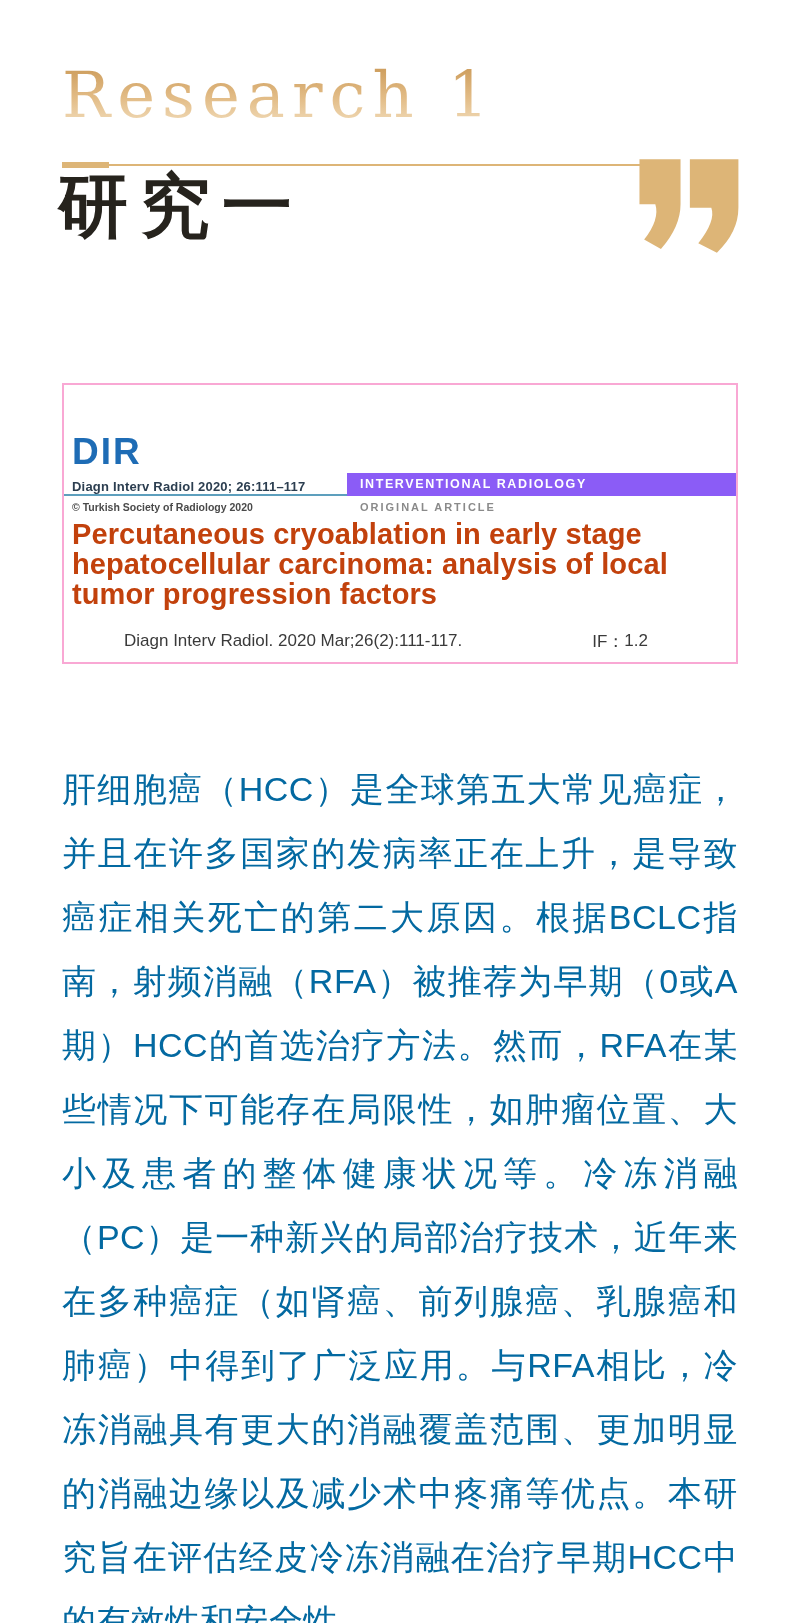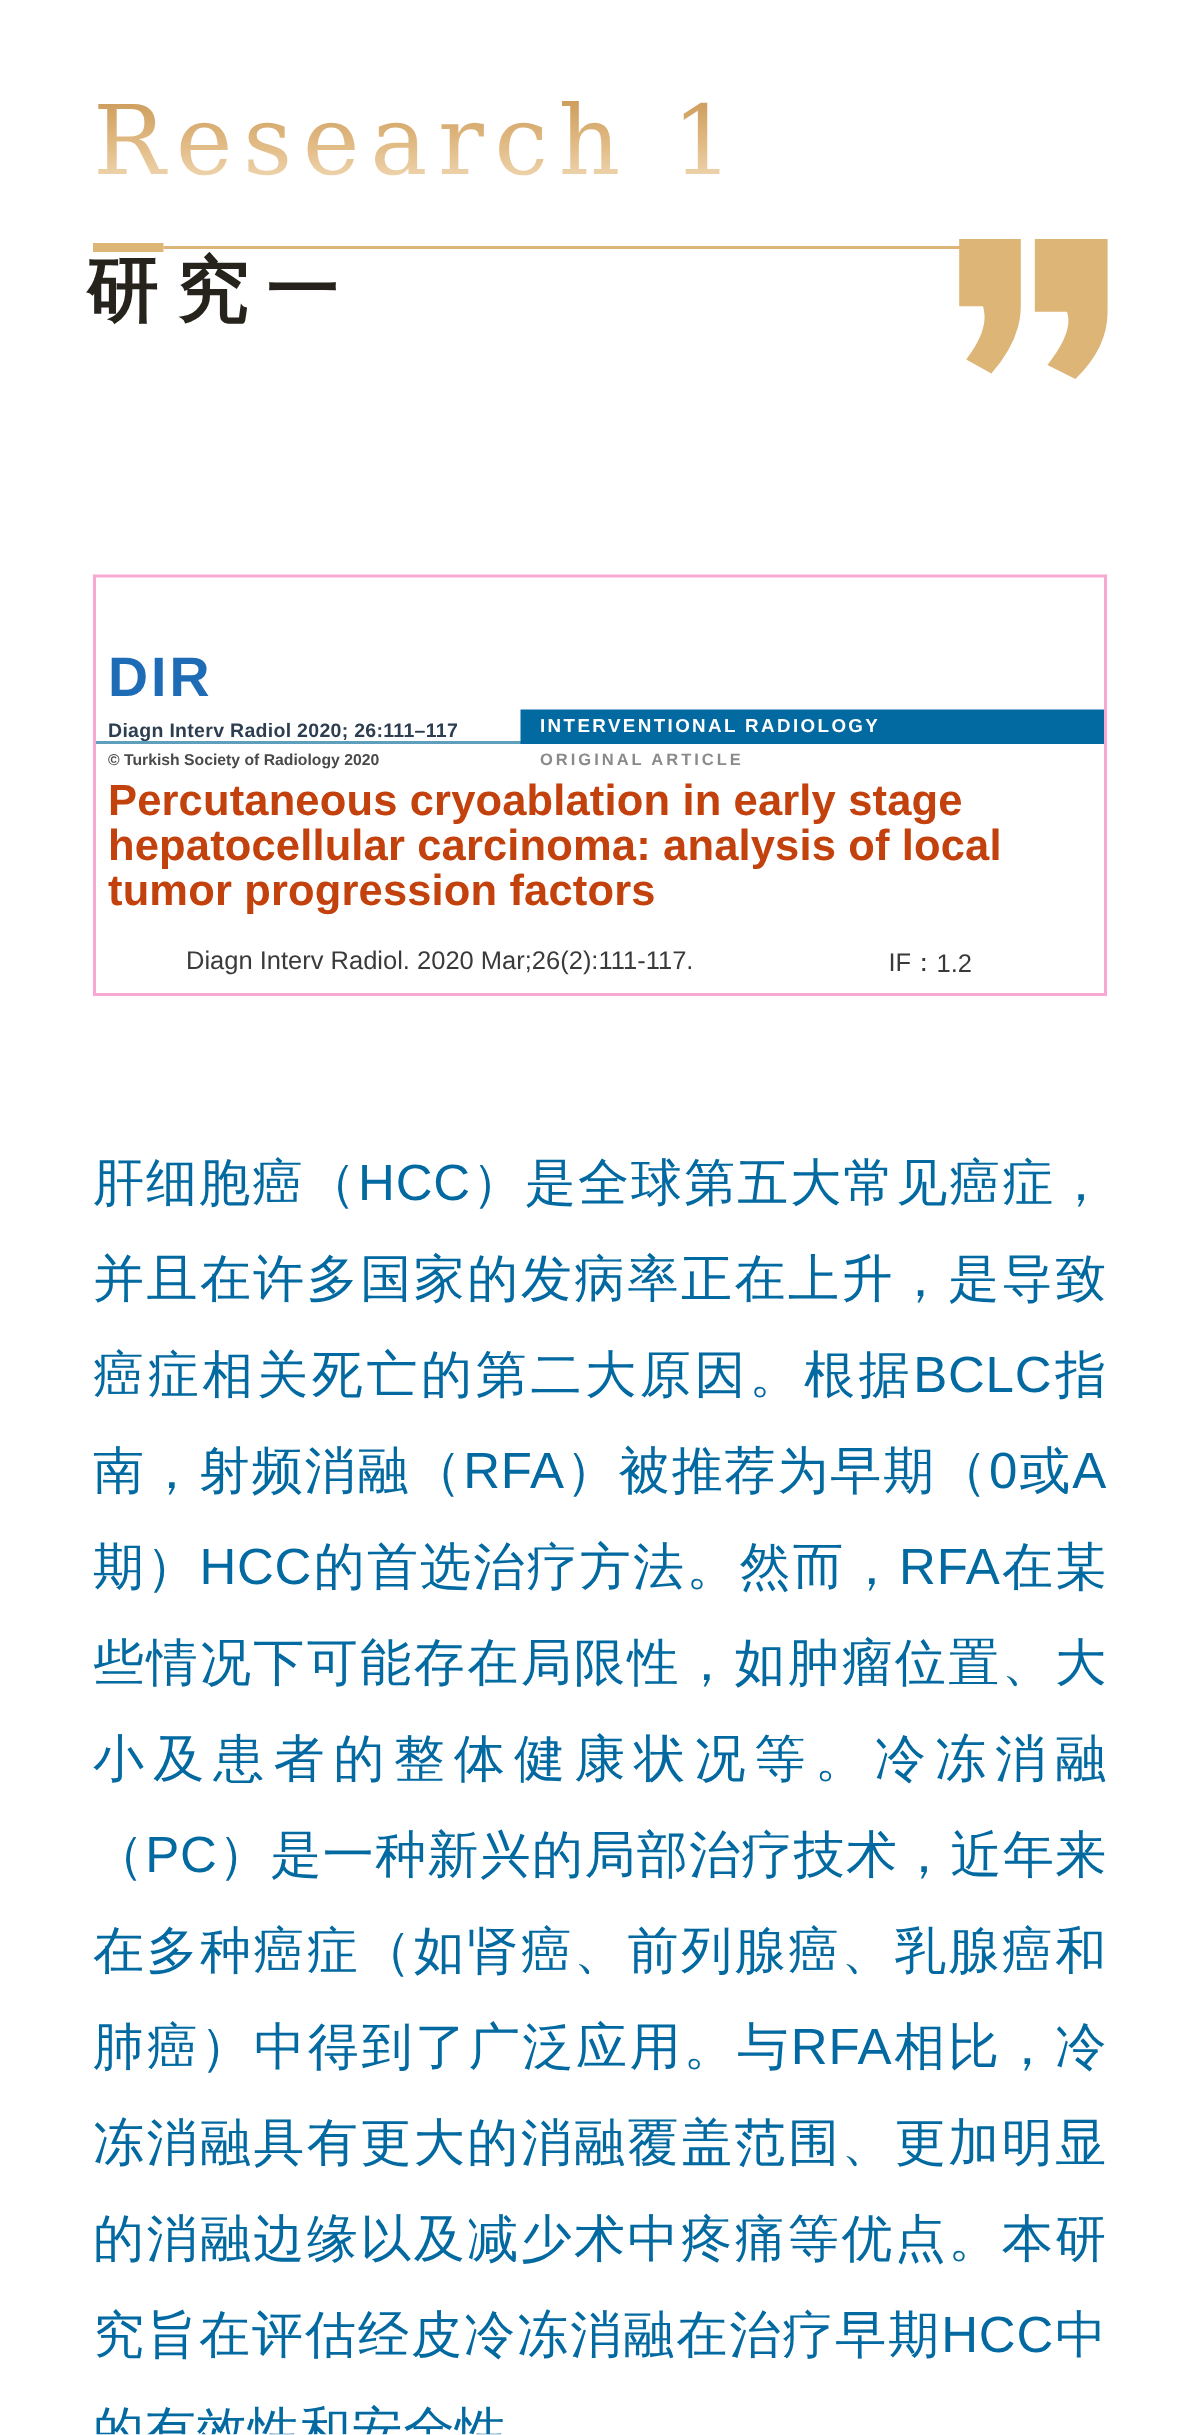--- a/index.html
+++ b/index.html
@@ -47,21 +47,21 @@
     width: 112px; height: 96px;
   }
   .quote-wrap svg { display: block; width: 100%; height: 100%; }
 
   
   .page-heading {
     position: absolute;
     left: 58px; top: 166px;
     font-family: "DejaVu Serif", "Liberation Serif", serif;
     font-weight: 700;
-    font-size: 48px;
+    font-size: 70px;
     letter-spacing: 12px;
     color: #26231d;
     line-height: 1.15;
   }
 
   
   .journal-card {
     position: absolute;
     left: 62px; top: 383px;
     width: 676px; height: 281px;
@@ -87,21 +87,21 @@
     position: absolute; left: 0; top: 109px;
     width: 100%; height: 2px; background: #5d9fbd;
   }
   .copyright-line {
     position: absolute; left: 8px; top: 116px;
     font-size: 10.5px; font-weight: 600; color: #4a4a4a;
     white-space: nowrap;
   }
   .banner {
     position: absolute; left: 283px; top: 88px; right: 0; height: 23px;
-    background: #0369a1;
+    background: #8b5cf6;
     color: #ffffff;
     font-size: 12.5px; font-weight: 700; letter-spacing: 1.6px;
     line-height: 23px;
     padding-left: 13px;
     white-space: nowrap;
   }
   .original-article {
     position: absolute; left: 296px; top: 116px;
     font-size: 11px; font-weight: 700; letter-spacing: 2px;
     color: #8a8a8a;
@@ -114,21 +114,21 @@
     line-height: 30px;
     letter-spacing: 0.1px;
   }
   .card-bottom-row {
     position: absolute; left: 0; right: 0; top: 243px; height: 26px;
     display: flex; justify-content: space-between; align-items: center;
     padding-left: 60px; padding-right: 88px;
     color: #3a3a3a;
     font-size: 17px;
   }
-  .card-bottom-row .if-group { display: flex; align-items: flex-end; }
+  .card-bottom-row .if-group { display: flex; align-items: center; }
 
   
   .body-paragraph {
     position: absolute;
     left: 62px; top: 757px;
     width: 676px;
     font-size: 34px;
     line-height: 64px;
     color: #0369a1;
     text-align: justify;

